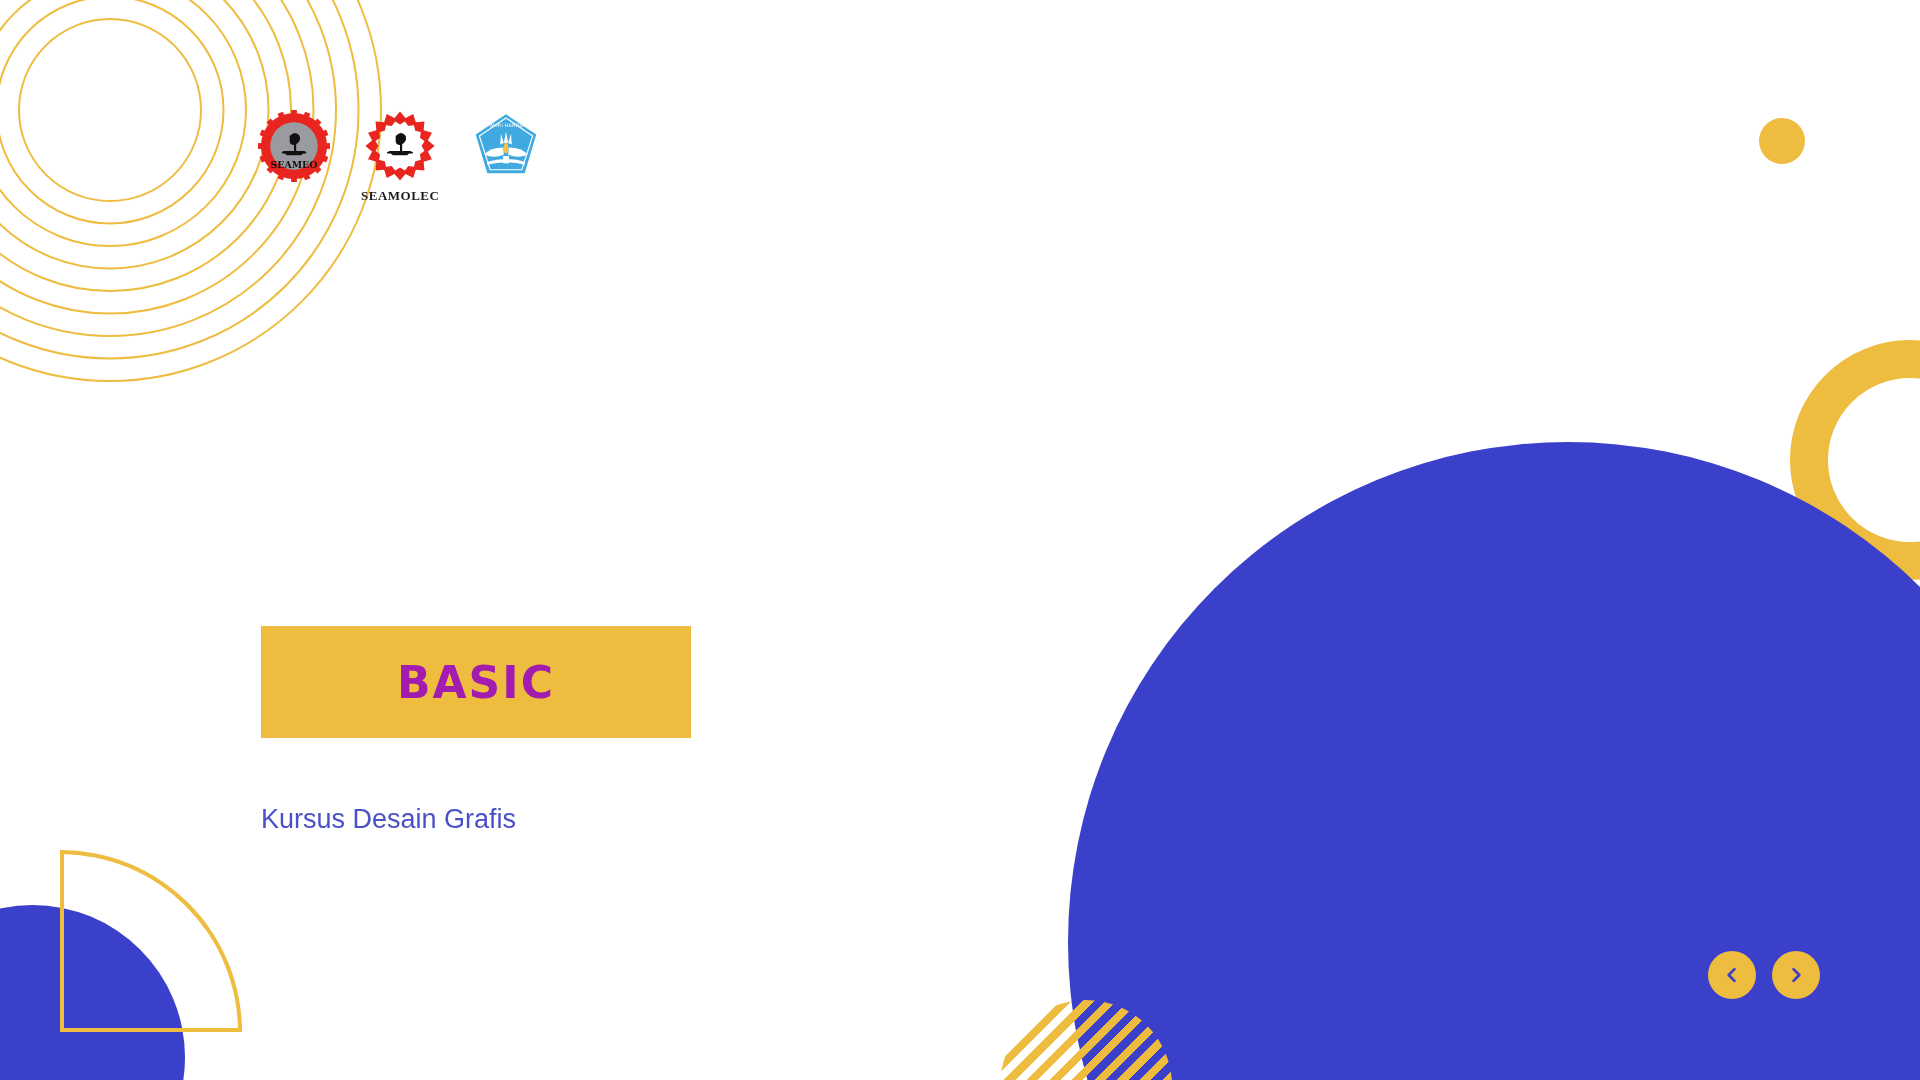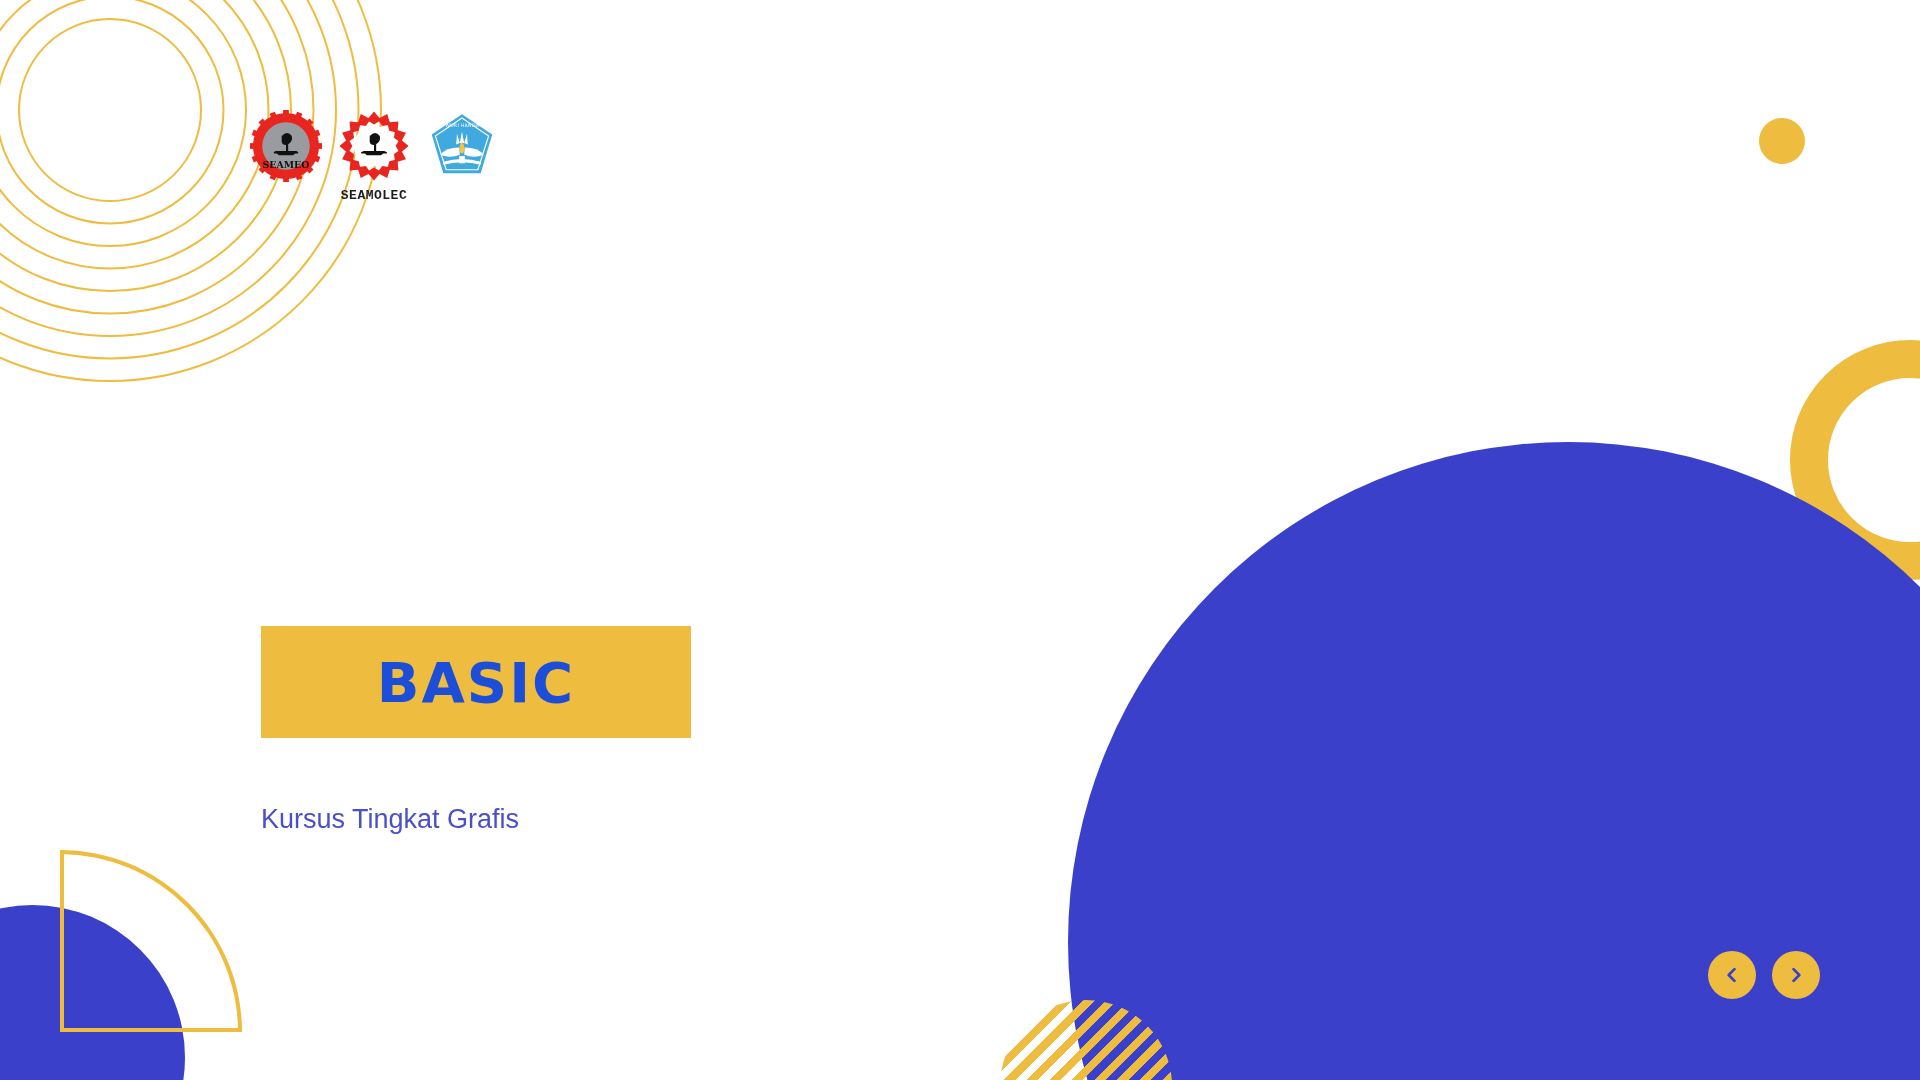--- a/index.html
+++ b/index.html
@@ -109,38 +109,38 @@
     background: repeating-linear-gradient(
       -45deg,
       #EEBC3F 0px, #EEBC3F 8px,
       rgba(0,0,0,0) 8px, rgba(0,0,0,0) 16px
     );
   }
 
   
   .logo-row {
     position: absolute;
-    left: 250px;
+    left: 258px;
     top: 110px;
     display: flex;
     align-items: flex-start;
-    gap: 16px;
+    gap: 31px;
   }
   .logo-item {
     display: flex;
     flex-direction: column;
     align-items: center;
   }
   .logo-caption {
     font-size: 13px;
     font-weight: bold;
     color: #1d1d1d;
     letter-spacing: 0.5px;
     margin-top: 2px;
-    font-family: Liberation Mono, monospace;
+    font-family: Liberation Serif, serif;
   }
 
   
   .title {
     position: absolute;
     left: 260px;
     top: 268px;
     font-size: 100px;
     font-weight: bold;
     color: #3B40CA;
@@ -155,23 +155,23 @@
     left: 261px;
     top: 626px;
     width: 430px;
     height: 112px;
     background: #EEBC3F;
     display: flex;
     align-items: center;
     justify-content: center;
   }
   .level-badge-label {
-    font-size: 56px;
+    font-size: 44px;
     font-weight: bold;
-    color: #1d4ed8;
+    color: #a21caf;
     letter-spacing: 2px;
     font-family: "DejaVu Sans", sans-serif;
   }
 
   .meta {
     position: absolute;
     left: 261px;
     top: 800px;
     font-size: 27px;
     color: #4A50C8;
@@ -321,21 +321,21 @@
     </div>
 
   </div>
 
 
   <div class="level-badge">
     <span class="level-badge-label">BASIC</span>
   </div>
 
   <div class="meta">
-    <span class="meta-line">Kursus Tingkat Grafis</span>
+    <span class="meta-line">Kursus Desain Grafis</span>
   </div>
 
   <div class="nav-group">
     <button class="nav-btn" aria-label="Previous">
       <span>
         <svg width="20" height="20" viewBox="0 0 24 24" fill="none" stroke="#3B40CA" stroke-width="3.2" stroke-linecap="round" stroke-linejoin="round">
           <polyline points="15 5 8 12 15 19"></polyline>
         </svg>
       </span>
     </button>

